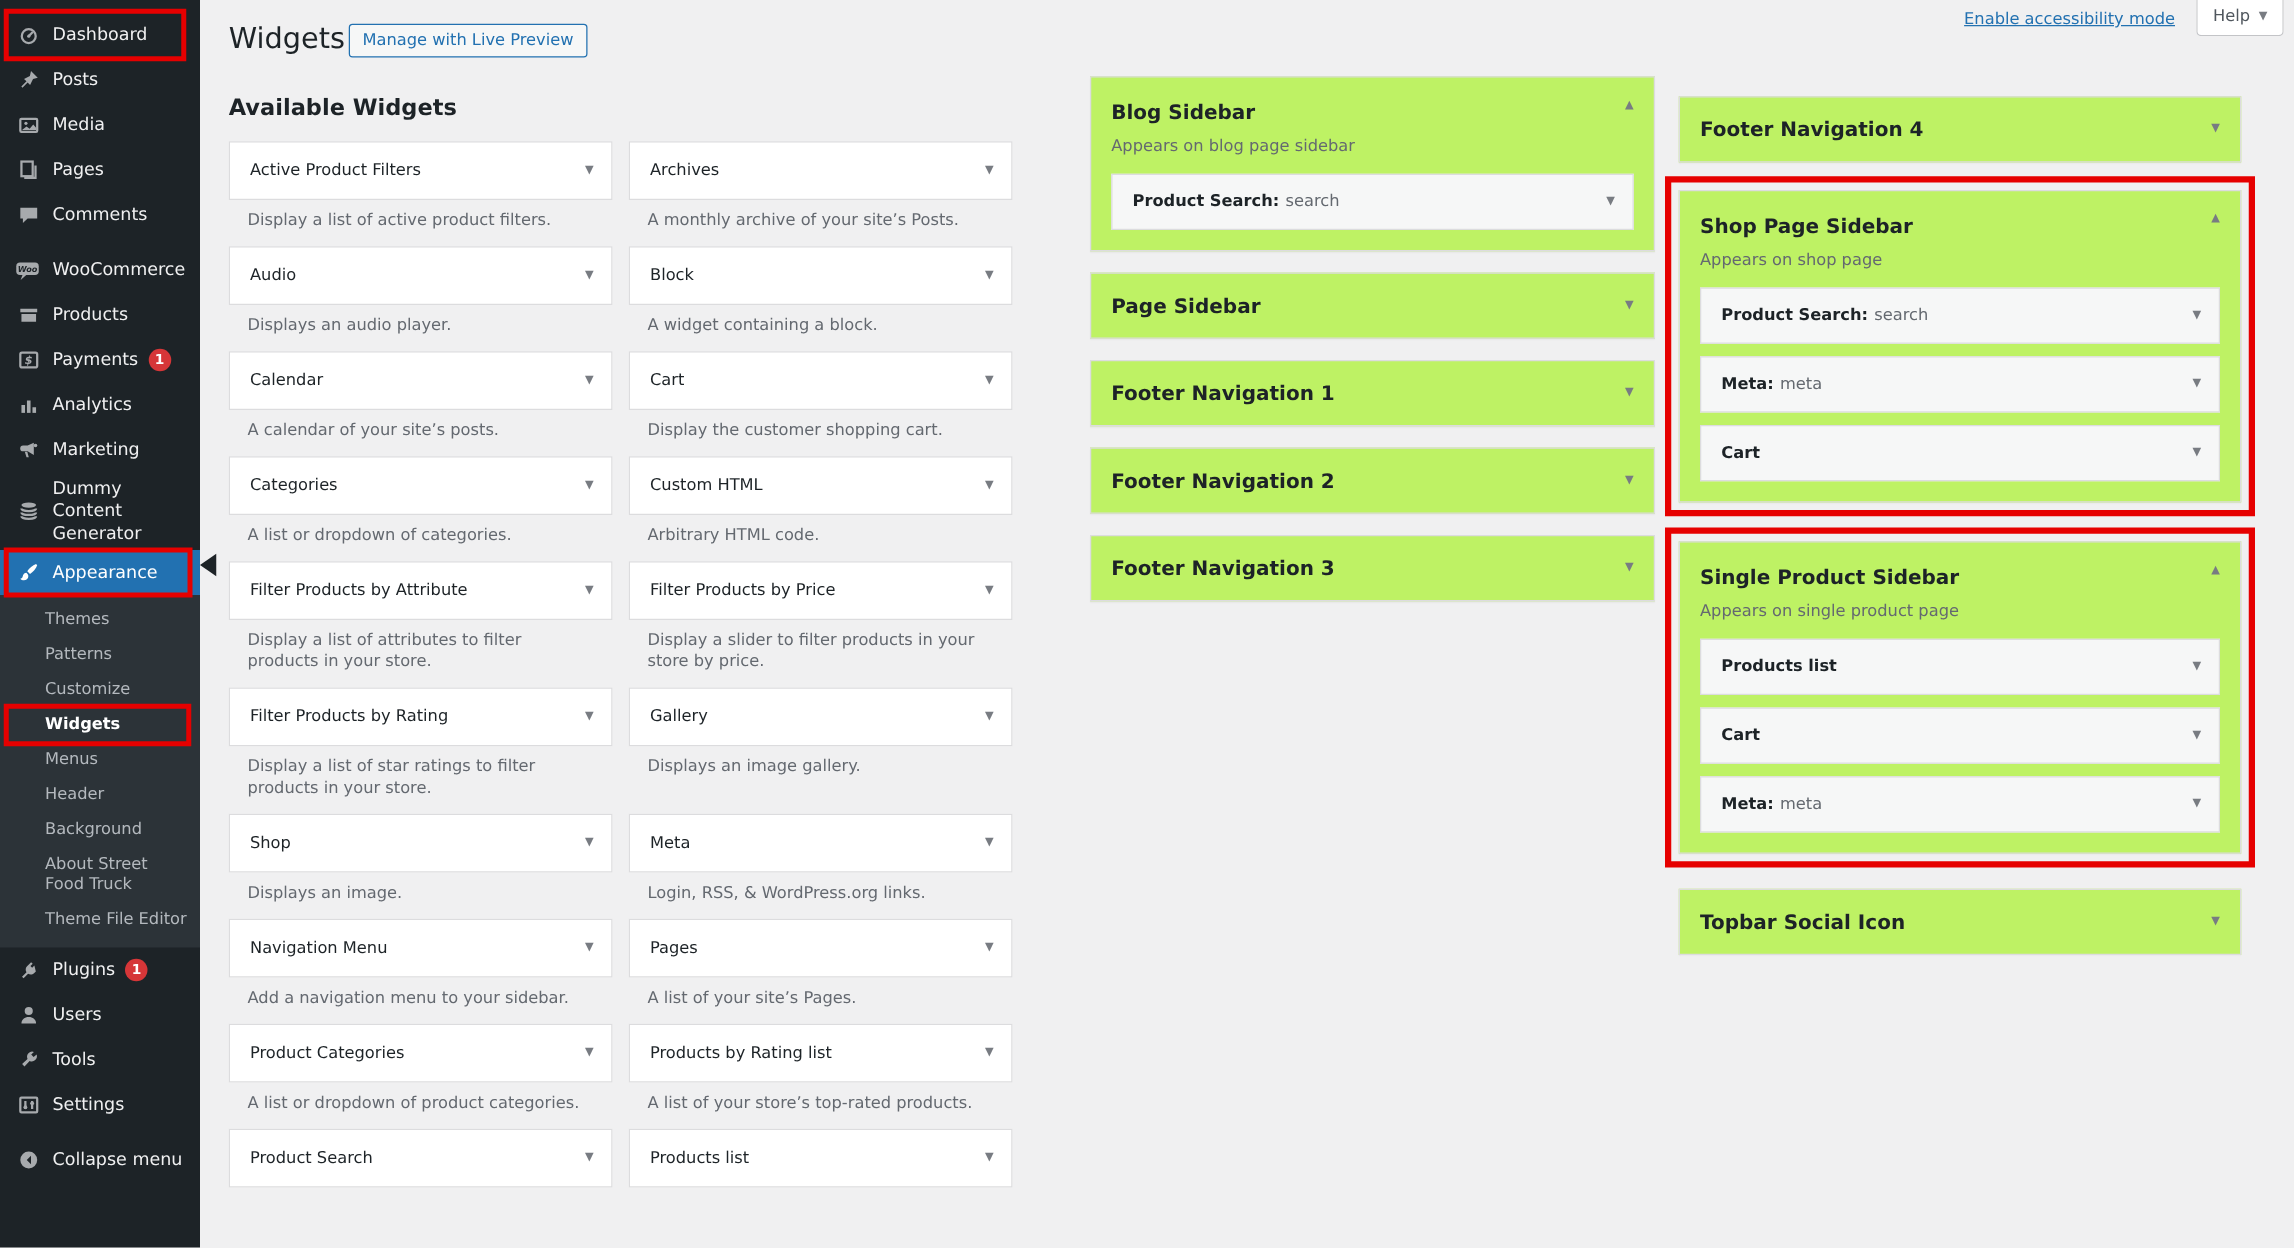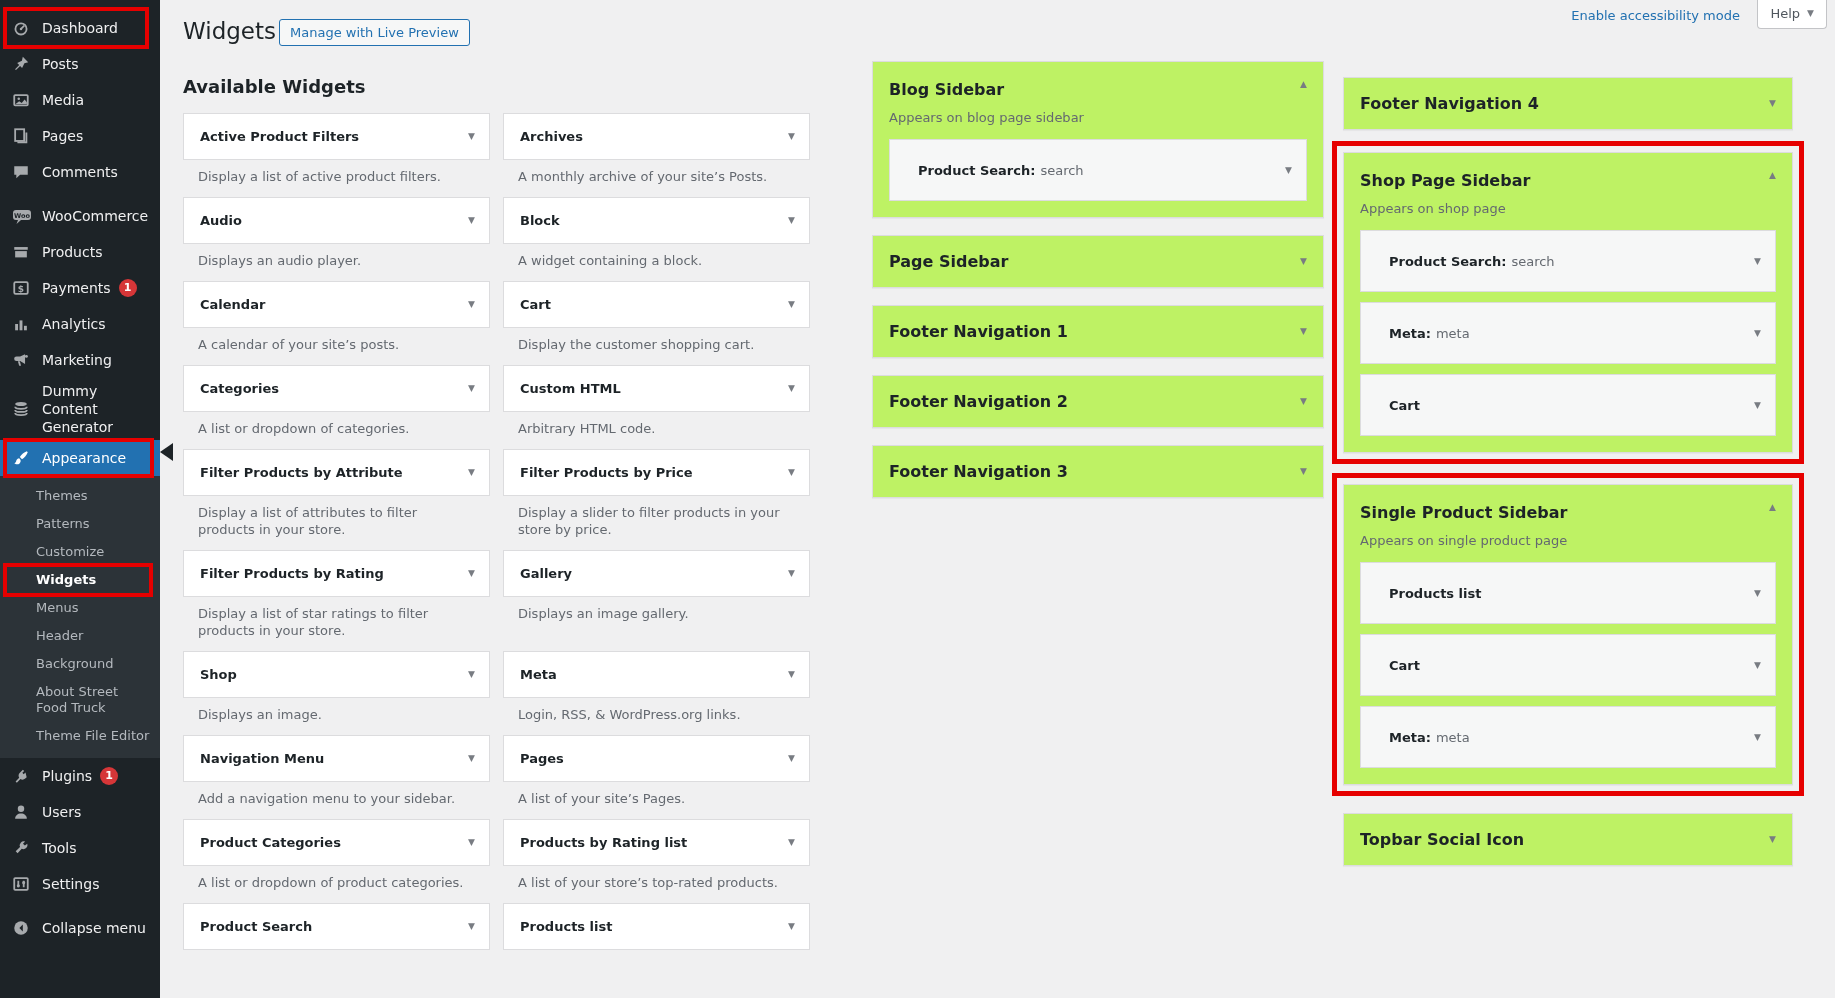--- a/index.html
+++ b/index.html
@@ -5,60 +5,60 @@
   * { box-sizing: border-box; }
   html,body { margin:0; padding:0; }
   body {
     width:1835px; height:998px; position:relative; overflow:hidden;
     background:#f0f0f1; font-family:"DejaVu Sans","Liberation Sans",sans-serif;
     color:#1d2327; -webkit-font-smoothing:antialiased;
   }
   
   #adminmenu { position:absolute; left:0; top:0; width:160px; height:998px; background:#1d2327; padding-top:10px; z-index:4; }
   .menu-item { position:relative; min-height:36px; display:flex; align-items:center; padding:4px 8px 4px 8px; font-size:14px; color:#f0f0f1; cursor:pointer; line-height:18px; }
-  .menu-item .mi-icon { width:20px; height:20px; flex:0 0 20px; margin:0 10px 0 4px; display:flex; align-items:center; justify-content:flex-start; }
+  .menu-item .mi-icon { width:20px; height:20px; flex:0 0 20px; margin:0 10px 0 4px; display:flex; align-items:center; justify-content:flex-end;font-style:italic; }
   .menu-item.active { background:#2271b1; color:#fff; }
   .menu-sep { height:8px; }
   .badge { margin-left:8px; background:#d63638; color:#fff; border-radius:50%; min-width:18px; height:18px; line-height:18px; text-align:center; font-size:11px; display:inline-block; padding:0 3px; font-weight:bold; }
   .submenu { background:#2c3338; padding:6px 0 8px; }
   .submenu-item { padding:6px 8px 6px 36px; font-size:13px; line-height:16px; color:#b4b9be; cursor:pointer; position:relative; }
   .submenu-item.current { color:#fff; font-weight:bold; }
   
   .annot { position:absolute; border:4px solid #e60000; pointer-events:none; z-index:20; }
   .annot-dashboard { left:3px; right:11px; top:-3px; bottom:-3px; }
   .annot-appearance { left:3px; right:6px; top:-2px; bottom:-2px; }
   .annot-widgets { left:3px; right:7px; top:-3px; bottom:-3px; }
   .menu-pointer { position:absolute; left:160px; top:443px; width:0; height:0; border-top:9px solid transparent; border-bottom:9px solid transparent; border-right:13px solid #1d2327; z-index:5; }
   
   #content { position:absolute; left:160px; top:0; width:1675px; height:998px; }
   .page-title { position:absolute; left:23px; top:16px; font-size:23px; font-weight:400; color:#1d2327; margin:0; line-height:30px; }
   .manage-btn { position:absolute; left:119px; top:19px; font-size:13px; color:#2271b1; background:#f6f7f7; border:1px solid #2271b1; border-radius:3px; padding:5px 10px; cursor:pointer; font-family:inherit; }
-  .access-link { position:absolute; right:95px; top:8px; font-size:13px; color:#2271b1; cursor:pointer; }
+  .access-link { position:absolute; right:95px; top:8px; font-size:13px; color:#2271b1; text-decoration:underline; cursor:pointer; }
   .help-tab { position:absolute; right:8px; top:0; background:#fff; border:1px solid #c3c4c7; border-top:none; border-radius:0 0 4px 4px; padding:6px 12px 7px; font-size:13px; color:#50575e; cursor:pointer; display:flex; align-items:center; gap:7px; }
   .arrow-down { color:#787c82; font-size:9px; line-height:1; }
   .arrow-up { color:#787c82; font-size:9px; line-height:1; }
   
   .available { position:absolute; left:23px; top:76px; width:634px; }
   .available h2 { font-size:18px; font-weight:bold; margin:0; color:#1d2327; }
   .intro { margin-top:13px; font-size:13px; color:#3c434a; line-height:19px; }
   .wgrid { margin-top:16px; display:grid; grid-template-columns:307px 307px; column-gap:13px; }
   .wcell { margin-bottom:12px; }
   .wcard { height:47px; background:#fff; border:1px solid #dcdcde; display:flex; align-items:center; justify-content:space-between; padding:0 14px 0 16px; cursor:pointer; }
-  .wcard .t { font-size:13px; font-weight:bold; color:#1d2327; }
+  .wcard .t { font-size:13px; font-weight:normal; color:#1d2327; }
   .wdesc { margin:8px 15px 0; font-size:13px; color:#646970; line-height:17px; min-height:17px; }
   
   .col-middle { position:absolute; left:712px; top:61px; width:452px; }
   .col-right  { position:absolute; left:1183px; top:60px; width:450px; }
   .sb-card { background:#bef264; border:1px solid #dcdcde; box-shadow:0 1px 1px rgba(0,0,0,.04); margin-bottom:11px; }
   .sb-collapsed { height:53px; display:flex; align-items:center; justify-content:space-between; padding:0 16px; cursor:pointer;margin-top:17px; }
   .sb-title { font-size:16px; font-weight:bold; color:#1d2327; }
   .sb-head { display:flex; justify-content:space-between; align-items:flex-start; padding:18px 16px 0; cursor:pointer; }
   .sb-desc { padding:0 16px; margin-top:11px; font-size:13px; color:#646970; }
   .sb-widgets { padding:14px 16px 16px; }
-  .sw-row { height:62px; background:#f6f7f7; border:1px solid #dcdcde; display:flex; align-items:center; justify-content:space-between; padding:0 14px 0 28px; margin-bottom:10px; cursor:pointer; }
+  .sw-row { height:45px; background:#f6f7f7; border:1px solid #dcdcde; display:flex; align-items:center; justify-content:space-between; padding:0 14px 0 16px; margin-bottom:10px; cursor:pointer; }
   .sw-row:last-child { margin-bottom:0; }
   .sw-left { font-size:13px; }
   .sw-name { font-weight:bold; color:#1d2327; }
   .sw-detail { color:#646970; margin-left:5px; }
   .red-wrap { border:5px solid #e60000; padding:6px; margin:9px -11px 9px -11px; }
   .red-wrap .sb-card { margin-bottom:0; }
 </style>
 </head>
 <body>
 

